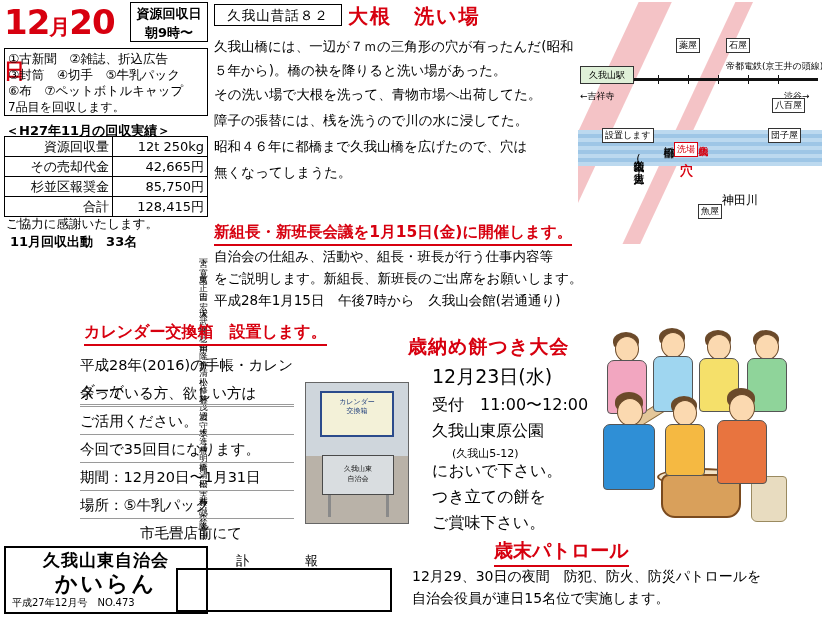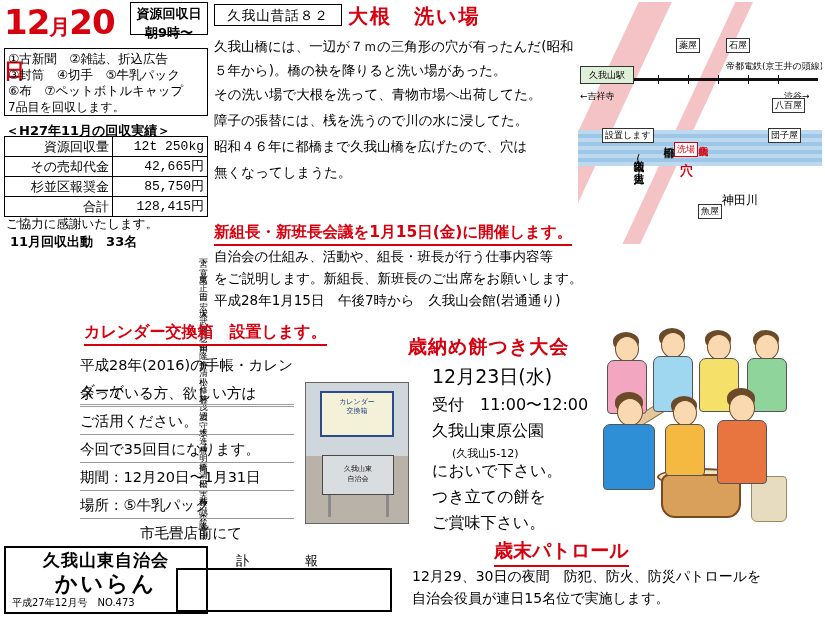--- a/index.html
+++ b/index.html
@@ -17,21 +17,21 @@
   #date-block{left:4px;top:2px;width:125px;height:42px;}
   #date-text{
     font-size:31px;font-weight:bold;color:#d7000f;
     letter-spacing:-1px;line-height:40px;
   }
   #date-text .d{font-size:34px;}
   #date-text .suffix{font-size:21px;}
 
   
   #collect-head{
-    left:130px;top:2px;width:78px;height:33px;
+    left:130px;top:2px;width:78px;height:40px;
     border:1px solid #000;font-size:13px;font-weight:bold;
     line-height:19px;text-align:center;padding-top:1px;box-sizing:border-box;
   }
 
   
   #items-box{
     left:4px;top:48px;width:204px;height:68px;
     border:1px solid #000;box-sizing:border-box;
     font-size:12.5px;line-height:16px;padding:2px 3px;
   }
@@ -42,21 +42,21 @@
   #perf-title{left:6px;top:122px;font-size:13px;font-weight:bold;}
   #perf-table{
     left:4px;top:136px;width:204px;
     border-collapse:collapse;font-size:13px;
   }
   #perf-table td{
     border:1px solid #000;padding:1px 3px;height:17px;line-height:15px;
     white-space:nowrap;
   }
   #perf-table td.lbl{text-align:right;}
-  #perf-table td.val{text-align:right;width:88px;font-family:Liberation Mono, monospace;}
+  #perf-table td.val{text-align:right;width:88px;}
   #thanks{left:6px;top:216px;font-size:12.5px;}
   #nov-title{left:10px;top:233px;font-size:13px;font-weight:bold;}
 
   
   #names-block{
     left:4px;top:252px;width:204px;height:288px;
     font-size:8.5px;line-height:9.4px;
     writing-mode:vertical-rl;
     text-orientation:upright;
     white-space:nowrap;

